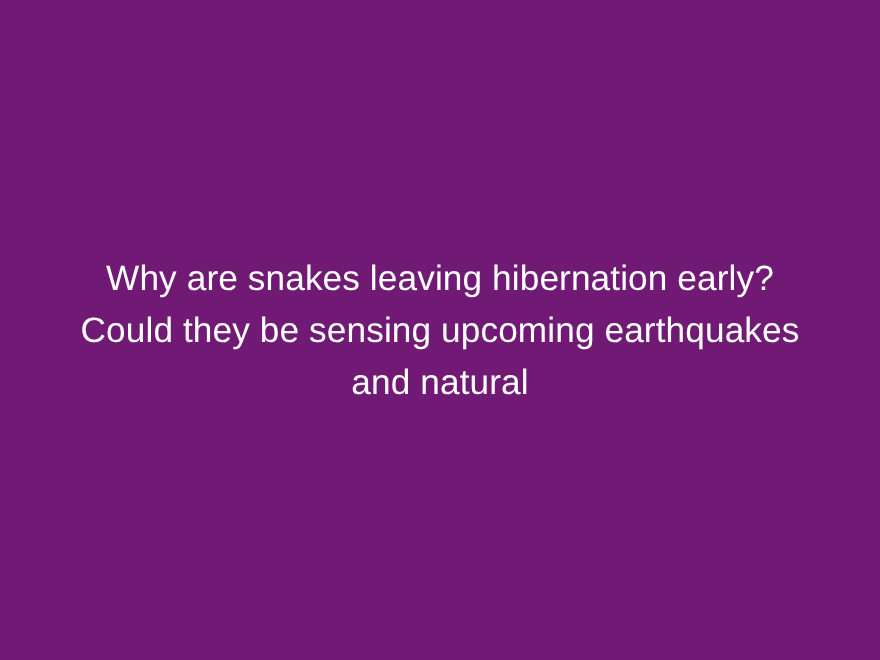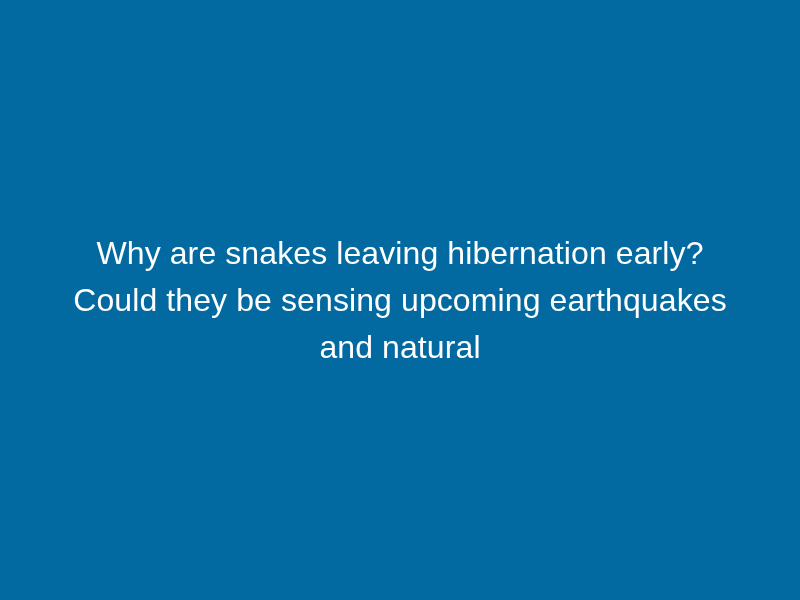--- a/index.html
+++ b/index.html
@@ -36,15 +36,15 @@
     font-weight: 400;
     line-height: 47px;
     letter-spacing: 0.1px;
     word-wrap: break-word;
     -webkit-font-smoothing: antialiased;
   }
 </style>
 </head>
 <body>
 
-<div id="card" style="background: #0369a1;">
+<div id="card" style="background: #701a75;">
   <h1 id="headline" style="color: rgb(255, 255, 255);">Why are snakes leaving hibernation early? Could they be sensing upcoming earthquakes and natural</h1>
 </div>
 
 </body></html>

